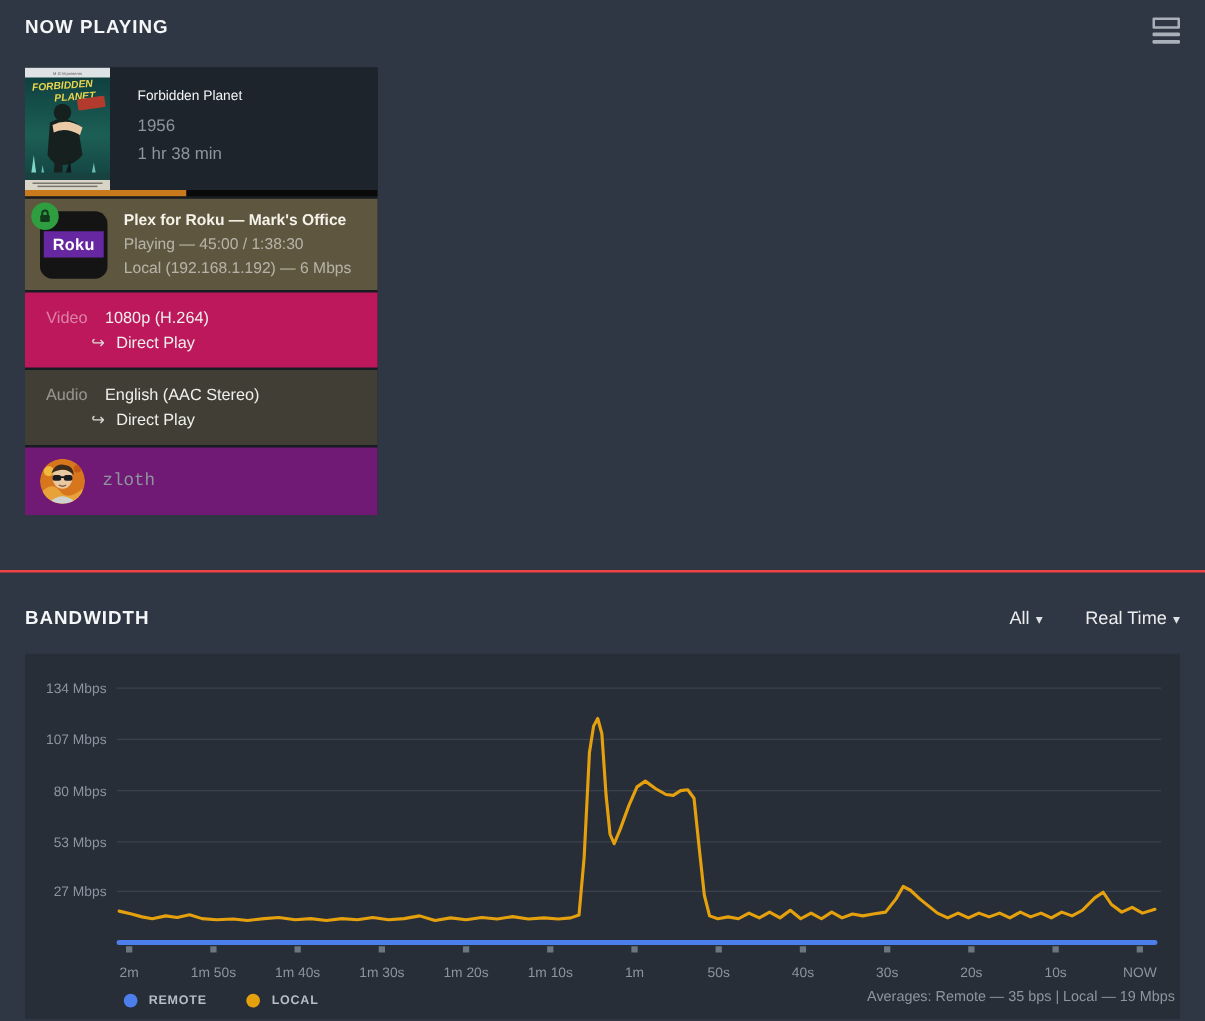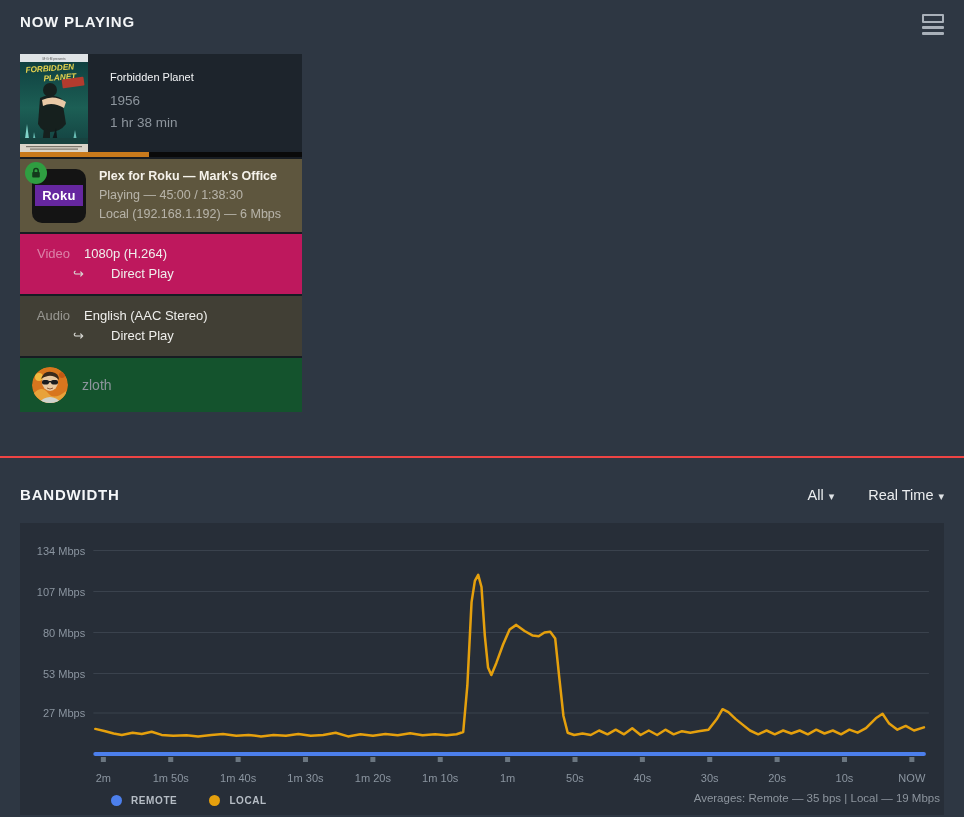--- a/index.html
+++ b/index.html
@@ -51,36 +51,36 @@
   .player-line2, .player-line3 { color: rgba(255,255,255,.55); }
 
   .row-media { padding: 10px 12px 11px 6px; font-size: 13px; line-height: 19px; }
   .row-video { background: #be185d; }
   .row-audio { background: #413f35; }
   .media-grid { display: flex; }
   .media-label { width: 44px; text-align: right; color: rgba(255,255,255,.45); flex: 0 0 44px; }
   .media-value { margin-left: 14px; color: #efefec; }
   .media-decision { display: flex; margin-top: 1px; }
   .decision-arrow { width: 44px; text-align: right; color: #d9d9d4; flex: 0 0 44px; margin-left: 14px; }
-  .decision-text { margin-left: 27px; color: #efefec; }
-
-  .row-user { background: #14532d; padding: 9px 12px; display: flex; align-items: center; }
+  .decision-text { margin-left: 9px; color: #efefec; }
+
+  .row-user { background: #701a75; padding: 9px 12px; display: flex; align-items: center; font-family: Liberation Mono, monospace; }
   .avatar { width: 36px; height: 36px; border-radius: 50%; overflow: hidden; flex: 0 0 36px; }
   .user-name { margin-left: 14px; font-size: 14px; color: #8d959d; }
 
   
   .bw-section { margin-top: 44px; border-top: 2px solid #ef4444; padding: 28px 20px 0; }
   .bw-header-row { display: flex; justify-content: space-between; align-items: center; }
   .bw-filters { display: flex; gap: 34px; font-size: 14.5px; color: #ebedef; }
   .bw-filter { cursor: pointer; }
   .caret { font-size: 11px; margin-left: 5px; color: #dfe2e5; }
 
   .chart-panel { position: relative; margin-top: 20px; background: #272e38; height: 292px; }
   .chart-svg { position: absolute; inset: 0; width: 100%; height: 100%; }
-  .legend { position: absolute; left: 91px; bottom: 9px; display: flex; gap: 32px; align-items: center; }
+  .legend { position: absolute; left: 79px; bottom: 9px; display: flex; gap: 32px; align-items: center; }
   .legend-item { display: flex; align-items: center; gap: 9px; cursor: pointer; }
   .legend-dot { width: 11px; height: 11px; border-radius: 50%; }
   .legend-label { font-size: 10px; font-weight: bold; letter-spacing: .6px; color: #b6bdc5; }
   .averages { position: absolute; right: 4px; bottom: 11px; font-size: 11.5px; color: #8d959e; }
 </style>
 </head>
 <body>
 
 <div class="np-section">
   <div class="np-header-row">

